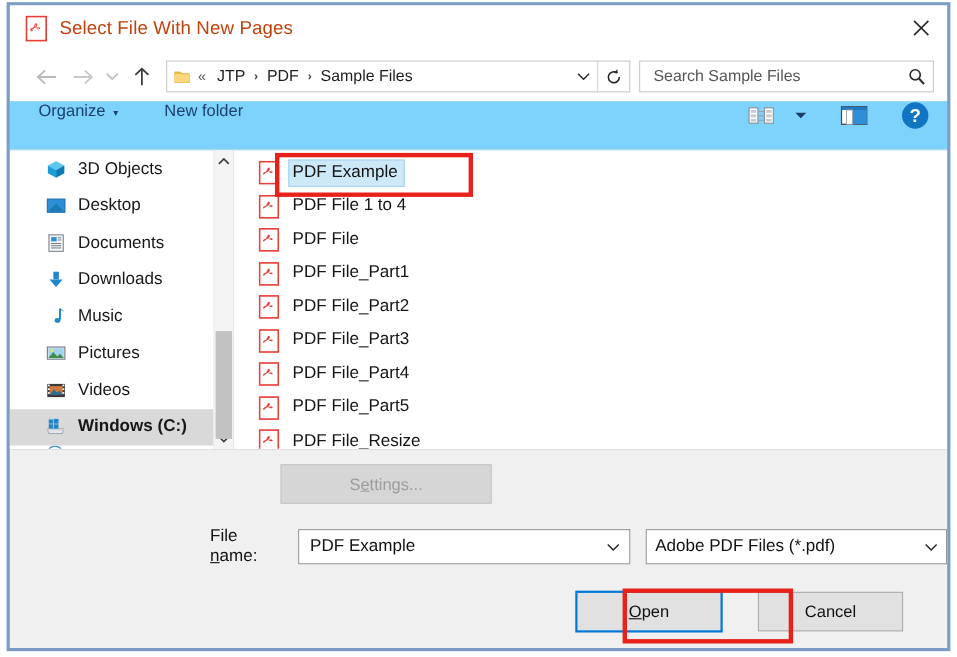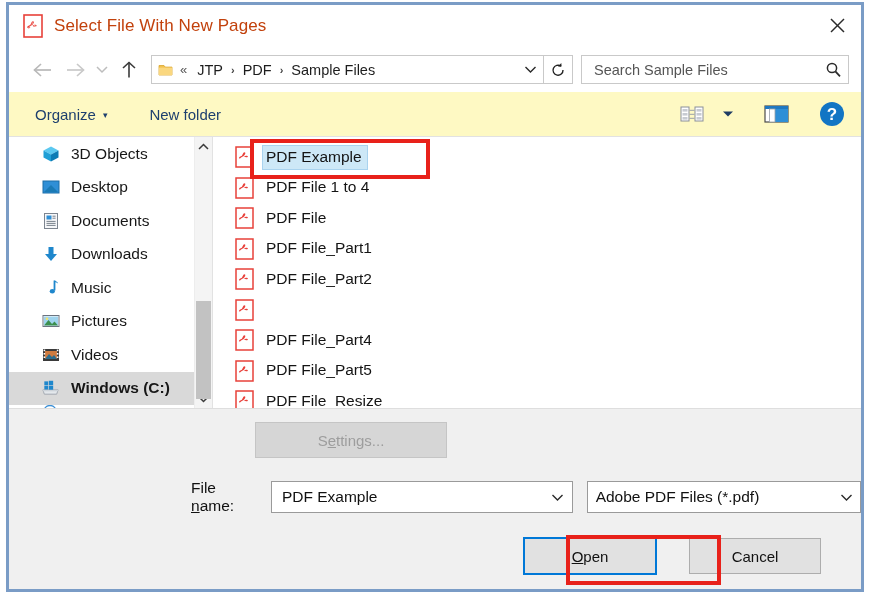--- a/index.html
+++ b/index.html
@@ -179,24 +179,24 @@
     background: transparent;
     min-width: 0;
   }
   .searchbox input::placeholder { color: #555; }
 
   
   .toolbar {
     height: 44px;
     flex: 0 0 44px;
     display: flex;
-    align-items: center;
+    align-items: flex-start;
     padding: 0 16px 0 26px;
     border-bottom: 1px solid #e2e2e2;
-    background: #fef9c3;
+    background: #7dd3fc;
   }
   .tb-item {
     font-size: 15px;
     color: #1d3f6e;
     cursor: pointer;
     display: flex;
     align-items: center;
     gap: 7px;
     margin-right: 42px;
     user-select: none;
@@ -779,20 +779,21 @@
         <span class="fname">PDF File_Part2</span>
       </div>
 
       <div class="file-row">
         <span class="pdficon">
           <svg width="19" height="22" viewBox="0 0 19 22">
             <rect x="1" y="1" width="17" height="20" fill="#ffffff" stroke="#e8413a" stroke-width="1.5"></rect>
             <path d="M9.5 6.3c.85 0 1.05.9.66 1.76-.3.65-.85 1.4-1.5 2.05.85-.28 1.8-.46 2.55-.46 1.04 0 1.7.28 1.7.84 0 .46-.47.74-1.13.74-.95 0-2.08-.56-3.02-1.3-.95.37-1.9.93-2.65 1.58-.56.47-1.03 1.03-1.4 1.03-.38 0-.66-.28-.66-.65 0-.75 1.22-1.5 2.83-2.06.56-.93 1.03-1.95 1.4-2.8.28-.56.66-.75 1.22-.75z" fill="#e8413a"></path>
           </svg>
         </span>
+        <span class="fname">PDF File_Part3</span>
       </div>
 
       <div class="file-row">
         <span class="pdficon">
           <svg width="19" height="22" viewBox="0 0 19 22">
             <rect x="1" y="1" width="17" height="20" fill="#ffffff" stroke="#e8413a" stroke-width="1.5"></rect>
             <path d="M9.5 6.3c.85 0 1.05.9.66 1.76-.3.65-.85 1.4-1.5 2.05.85-.28 1.8-.46 2.55-.46 1.04 0 1.7.28 1.7.84 0 .46-.47.74-1.13.74-.95 0-2.08-.56-3.02-1.3-.95.37-1.9.93-2.65 1.58-.56.47-1.03 1.03-1.4 1.03-.38 0-.66-.28-.66-.65 0-.75 1.22-1.5 2.83-2.06.56-.93 1.03-1.95 1.4-2.8.28-.56.66-.75 1.22-.75z" fill="#e8413a"></path>
           </svg>
         </span>
         <span class="fname">PDF File_Part4</span>

